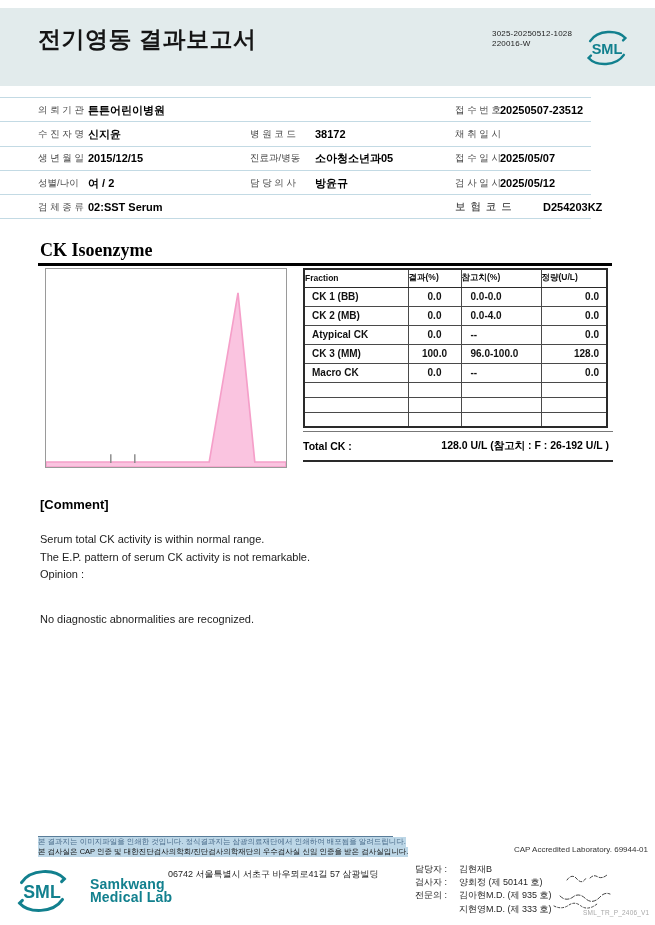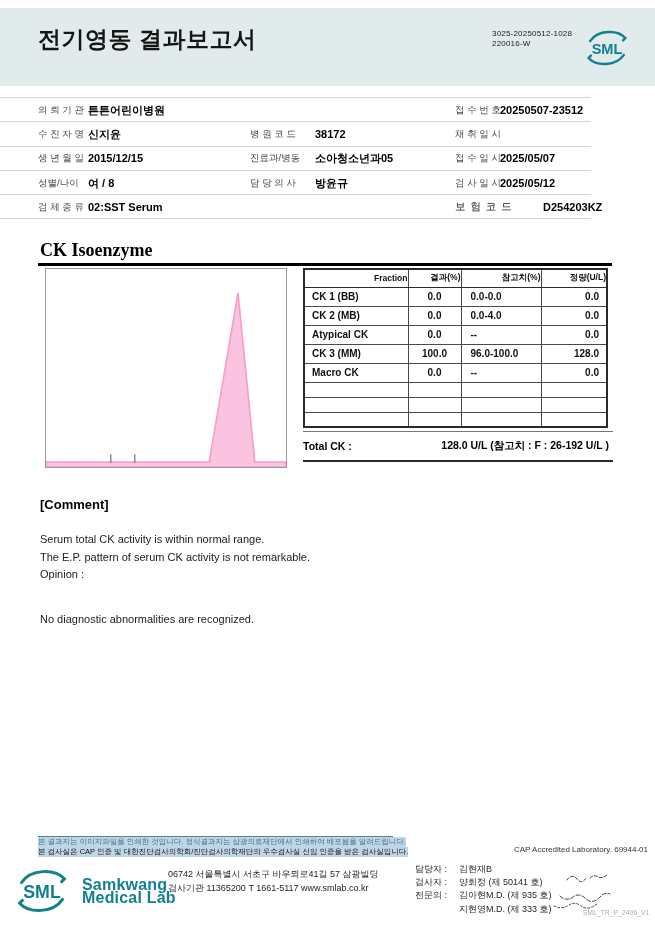--- a/index.html
+++ b/index.html
@@ -28,21 +28,21 @@
   .sec-title{position:absolute;left:40px;top:240px;font-family:"Liberation Serif",serif;font-size:18px;font-weight:bold;color:#000}
   .sec-underline{position:absolute;left:38px;top:263px;width:574px;height:2.5px;background:#000}
 
   
   .chart{position:absolute;left:45px;top:268px;width:242px;height:200px;border:1px solid #9a9a9a;background:#fff}
   .chart svg{width:100%;height:100%;display:block}
 
   
   .rtable{position:absolute;left:303px;top:268px;width:303px;border-collapse:collapse;border:2px solid #2a2a2a;table-layout:fixed}
   .rtable td,.rtable th{border:1px solid #4a4a4a;overflow:hidden;white-space:nowrap}
-  .rtable thead th{height:18px;font-size:8.5px;font-weight:bold;text-align:right;color:#111;border-bottom:1.5px solid #2a2a2a}
+  .rtable thead th{height:18px;font-size:8.5px;font-weight:bold;text-align:left;color:#111;border-bottom:1.5px solid #2a2a2a}
   .rtable tbody td{height:19px;font-size:10px;font-weight:bold}
   .rtable tbody tr.empty td{height:15px}
   .cell-frac{padding-left:7px;text-align:left;font-size:10.5px}
   .cell-res{text-align:center}
   .cell-ref{padding-left:9px;text-align:left}
   .cell-qty{padding-right:7px;text-align:right}
 
   .total-row{position:absolute;left:303px;top:431px;width:310px;height:31px;border-top:1px solid #777;border-bottom:2px solid #2a2a2a;display:flex;justify-content:space-between;align-items:center;font-size:10.5px;font-weight:bold;color:#000}
   .total-row .tv{padding-right:4px}
 
@@ -53,21 +53,21 @@
 
   
   .disc{position:absolute;left:38px;top:836px;border-top:1px solid #5a7d99;width:355px}
   .disc .n{display:table;font-size:7.5px;line-height:10px;background:#bdd7e7;white-space:nowrap}
   .disc .n1{color:#4a6b8a}
   .disc .n2{color:#101010;font-weight:normal}
   .cap{position:absolute;right:7px;top:845px;font-size:8px;color:#333}
 
   .flogo{position:absolute;left:14px;top:866px;display:flex;align-items:center}
   .flogo svg{width:56px;height:50px}
-  .flogo-name{margin-left:12px;color:#12808e;font-size:16px;line-height:13px;font-weight:bold;letter-spacing:.2px}
+  .flogo-name{margin-left:20px;color:#12808e;font-size:14px;line-height:13px;font-weight:bold;letter-spacing:.2px}
 
   .company{position:absolute;left:168px;top:868px;font-size:9px;line-height:13.5px;color:#1e1e1e}
   .staff{position:absolute;left:415px;top:863px;font-size:9px;line-height:13.2px;color:#1e1e1e}
   .staff .slbl{display:inline-block;width:44px}
   .sig{position:absolute;left:512px;top:868px;width:130px;height:46px}
   .version{position:absolute;left:583px;top:909px;font-size:6.5px;color:#a9a9a9;letter-spacing:.2px}
 </style>
 </head>
 <body>
 
@@ -103,21 +103,21 @@
   <div class="prow">
     <span class="plbl l1">생 년 월 일</span>
     <span class="pval v1">2015/12/15</span>
     <span class="plbl l2">진료과/병동</span>
     <span class="pval v2">소아청소년과05</span>
     <span class="plbl l3">접 수 일 시</span>
     <span class="pval v3">2025/05/07</span>
   </div>
   <div class="prow">
     <span class="plbl l1">성별/나이</span>
-    <span class="pval v1">여 / 8</span>
+    <span class="pval v1">여 / 2</span>
     <span class="plbl l2">담 당 의 사</span>
     <span class="pval v2">방윤규</span>
     <span class="plbl l3">검 사 일 시</span>
     <span class="pval v3">2025/05/12</span>
   </div>
   <div class="prow r6">
     <span class="plbl l1">검 체 종 류</span>
     <span class="pval v1">02:SST Serum</span>
     <span class="plbl l2"></span>
     <span class="pval v2"></span>
@@ -228,21 +228,20 @@
     <text x="30" y="34" text-anchor="middle" font-family="Liberation Sans, sans-serif" font-size="19" font-weight="bold" fill="#12808e">SML</text>
   </svg>
   <div class="flogo-name">
     <div>Samkwang</div>
     <div>Medical Lab</div>
   </div>
 </div>
 
 <div class="company">
   <div>06742 서울특별시 서초구 바우뫼로41길 57 삼광빌딩</div>
-  <div>검사기관 11365200 T 1661-5117 www.smlab.co.kr</div>
 </div>
 
 <div class="staff">
   <div><span class="slbl">담당자 :</span><span>김현재B</span></div>
   <div><span class="slbl">검사자 :</span><span>양회정 (제 50141 호)</span></div>
   <div><span class="slbl">전문의 :</span><span>김아현M.D. (제 935 호)</span></div>
   <div><span class="slbl"></span><span>지현영M.D. (제 333 호)</span></div>
 </div>
 
 <svg class="sig" viewBox="0 0 130 46">

